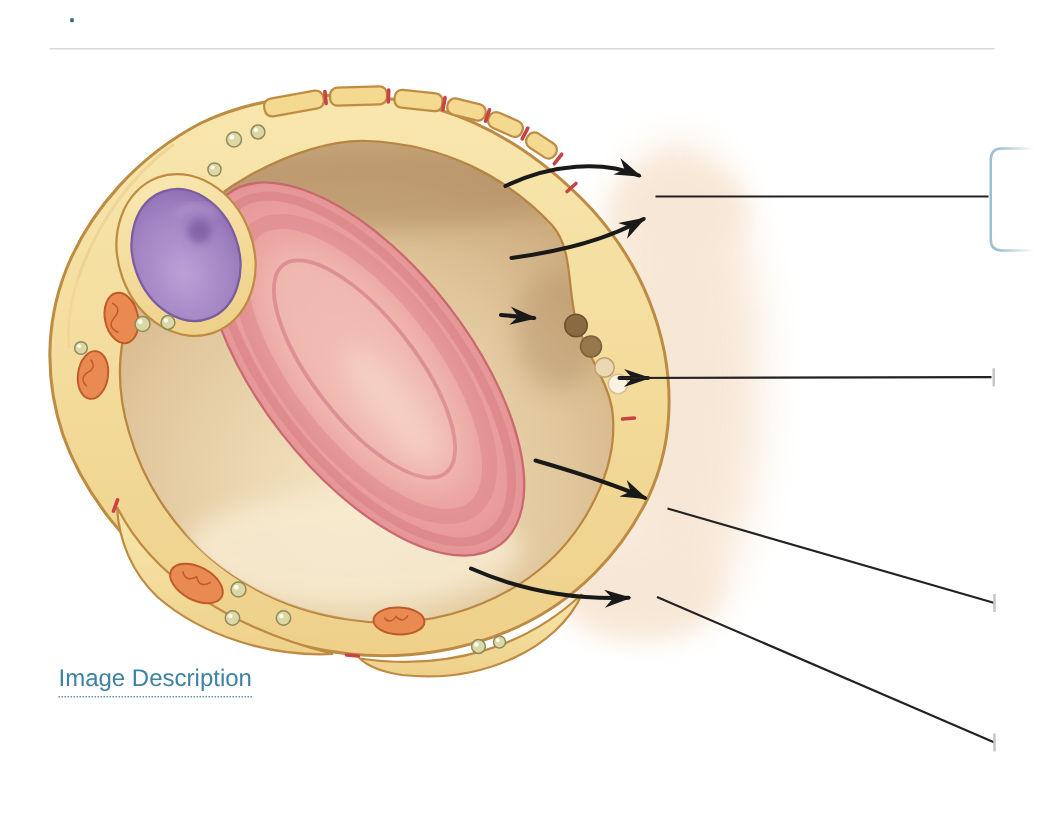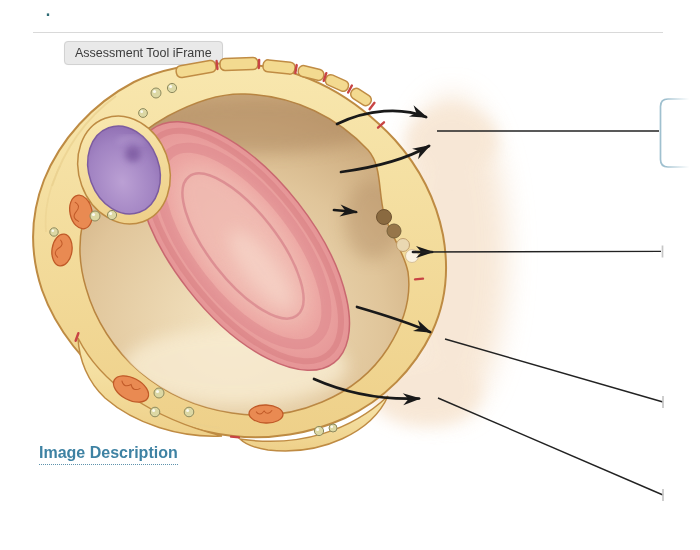--- a/index.html
+++ b/index.html
@@ -4,31 +4,30 @@
 <style>
   html,body{margin:0;padding:0;background:#fff;}
   .stage{position:relative;width:700px;height:550px;background:#fff;overflow:hidden;
          font-family:"Liberation Sans", sans-serif;}
   .stray-dot{position:absolute;left:44px;top:1px;font-size:24px;line-height:24px;color:#2e6b74;}
   .divider{position:absolute;left:33px;top:32px;width:630px;height:1px;background:#d9d9d9;}
   .tooltip{position:absolute;left:64px;top:41px;padding:4px 10px;background:#e9e9e9;
            border:1px solid #d2d2d2;border-radius:4px;color:#3c3c3c;font-size:12.5px;
            white-space:nowrap;box-shadow:0 0 1px rgba(0,0,0,.08);}
   .img-desc{position:absolute;left:39px;top:444px;font-size:16px;color:#3e82a3;
-            text-decoration:none;border-bottom:1px dotted #5e93ad;padding-bottom:2px;cursor:pointer;font-weight:bold;}
+            text-decoration:none;border-bottom:1px dotted #5e93ad;padding-bottom:2px;cursor:pointer;}
   svg.diagram{position:absolute;left:0;top:0;}
 </style>
 </head>
 <body>
 
 <div class="stage">
 
   <span class="stray-dot">·</span>
   <div class="divider"></div>
-  <div class="tooltip">Assessment Tool iFrame</div>
 
   <svg class="diagram" width="700" height="550" viewBox="0 0 700 550">
     <defs>
       <linearGradient id="gBand" x1="0" y1="0" x2="0" y2="1">
         <stop offset="0" stop-color="#f8e7ae"></stop>
           <stop offset="1" stop-color="#eed089"></stop>
       </linearGradient>
       <radialGradient id="gLumen" cx="0.46" cy="0.72" r="0.85">
         <stop offset="0" stop-color="#f4e4c2"></stop>
           <stop offset="0.55" stop-color="#e0c59a"></stop>

